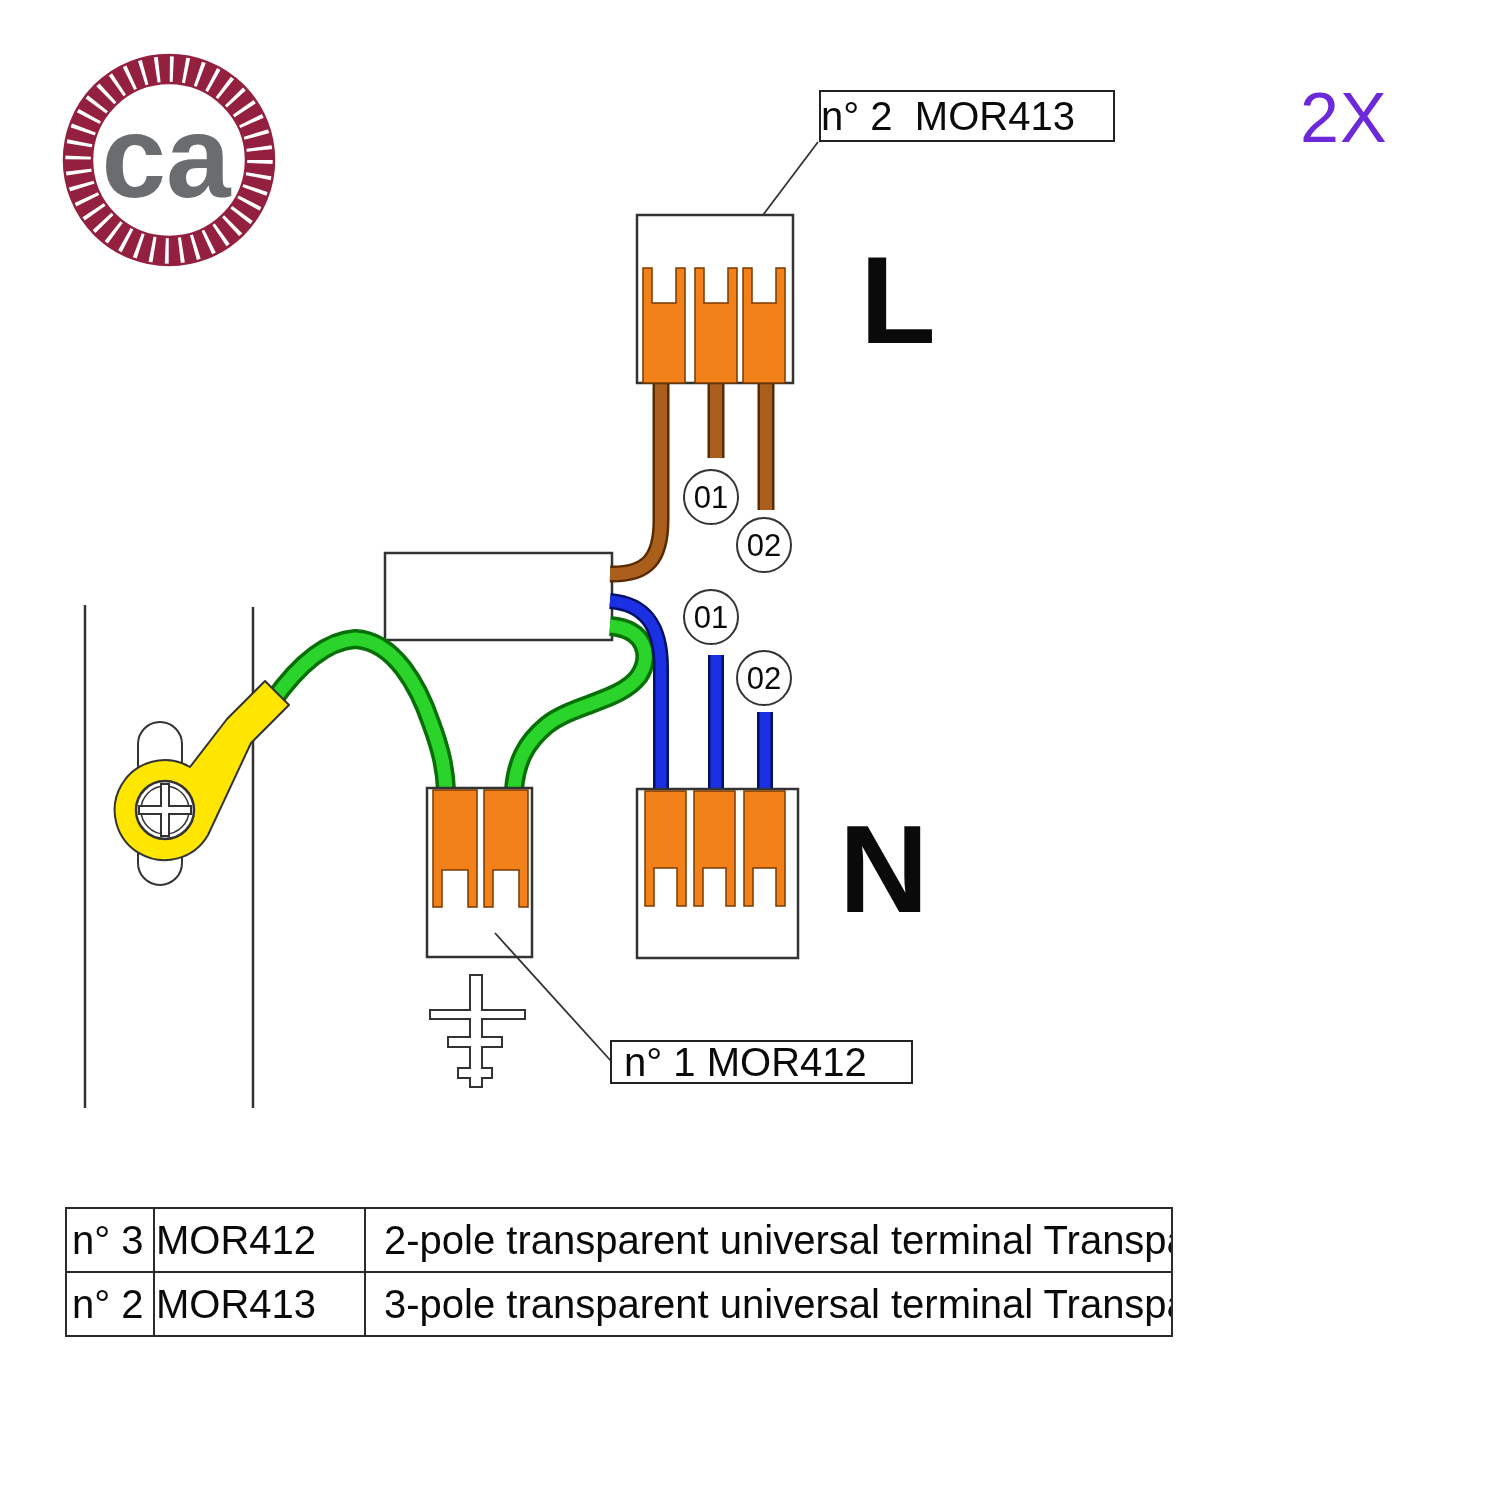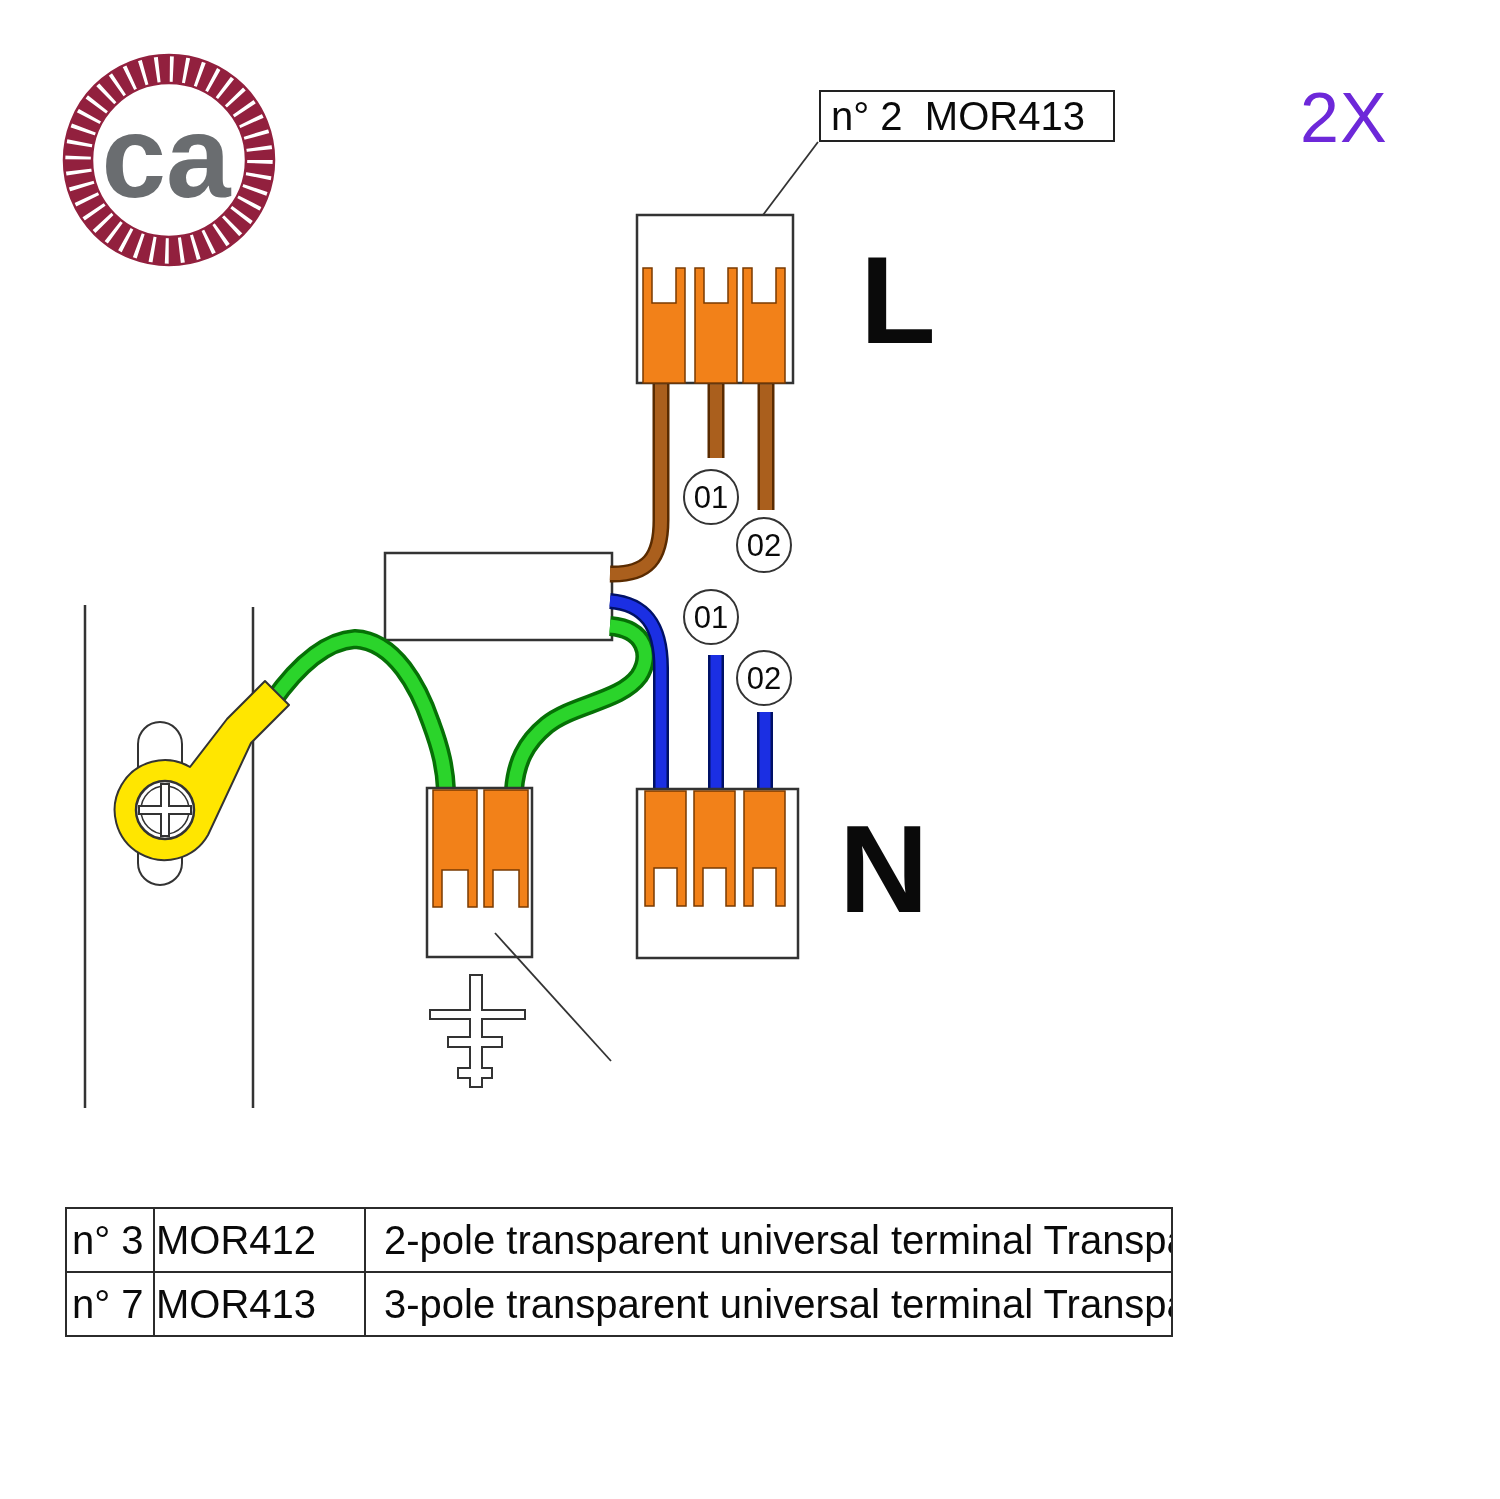--- a/index.html
+++ b/index.html
@@ -5,21 +5,21 @@
   html,body{margin:0;padding:0;background:#ffffff;}
   #canvas{
     position:relative;width:1500px;height:1499px;background:#ffffff;overflow:hidden;
     font-family:"Liberation Sans", sans-serif;color:#111;
   }
   #diagram-svg{position:absolute;left:0;top:0;}
   .callout{
     position:absolute;border:2.5px solid #222;background:#fff;
     font-size:40px;color:#0a0a0a;white-space:pre;box-sizing:border-box;
   }
-  .callout-3pole{left:819px;top:90px;width:296px;height:52px;line-height:48px;padding-left:10px;}
+  .callout-3pole{left:819px;top:90px;width:296px;height:52px;line-height:48px;padding-left:0;}
   .callout-2pole{left:610px;top:1040px;width:303px;height:44px;line-height:41px;padding-left:12px;}
   .qty{
     position:absolute;left:1300px;top:78px;font-size:70px;color:#6d28d9;letter-spacing:1px;
   }
   .parts-table{
     position:absolute;left:65px;top:1207px;width:1108px;height:121px;
     border-collapse:collapse;table-layout:fixed;background:#fff;
   }
   .parts-table td{
     border:2.5px solid #2b2b2b;font-size:40px;color:#0a0a0a;
@@ -137,29 +137,30 @@
       <circle cx="169" cy="160" r="91" fill="none" stroke="#ffffff" stroke-width="28" stroke-dasharray="3.5 10.8"></circle>
       <circle cx="169" cy="160" r="105" fill="none" stroke="#92203e" stroke-width="2.5"></circle>
       <circle cx="169" cy="160" r="77" fill="none" stroke="#92203e" stroke-width="2.5"></circle>
       <text x="166" y="197" font-size="116" font-weight="bold" text-anchor="middle" fill="#6a6d70">ca</text>
     </g>
   </svg>
 
   <div class="qty">2X</div>
 
   <div class="callout callout-3pole">n° 2  MOR413</div>
+  <div class="callout callout-2pole">n° 1 MOR412</div>
 
   <table class="parts-table">
     <tbody>
       <tr>
         <td class="col-num">n° 3</td>
         <td class="col-code">MOR412</td>
         <td class="col-desc">2-pole transparent universal terminal Transparent</td>
       </tr>
       <tr>
-        <td class="col-num">n° 7</td>
+        <td class="col-num">n° 2</td>
         <td class="col-code">MOR413</td>
         <td class="col-desc">3-pole transparent universal terminal Transparent</td>
       </tr>
     </tbody>
   </table>
 
 </div>
 
 </body></html>

